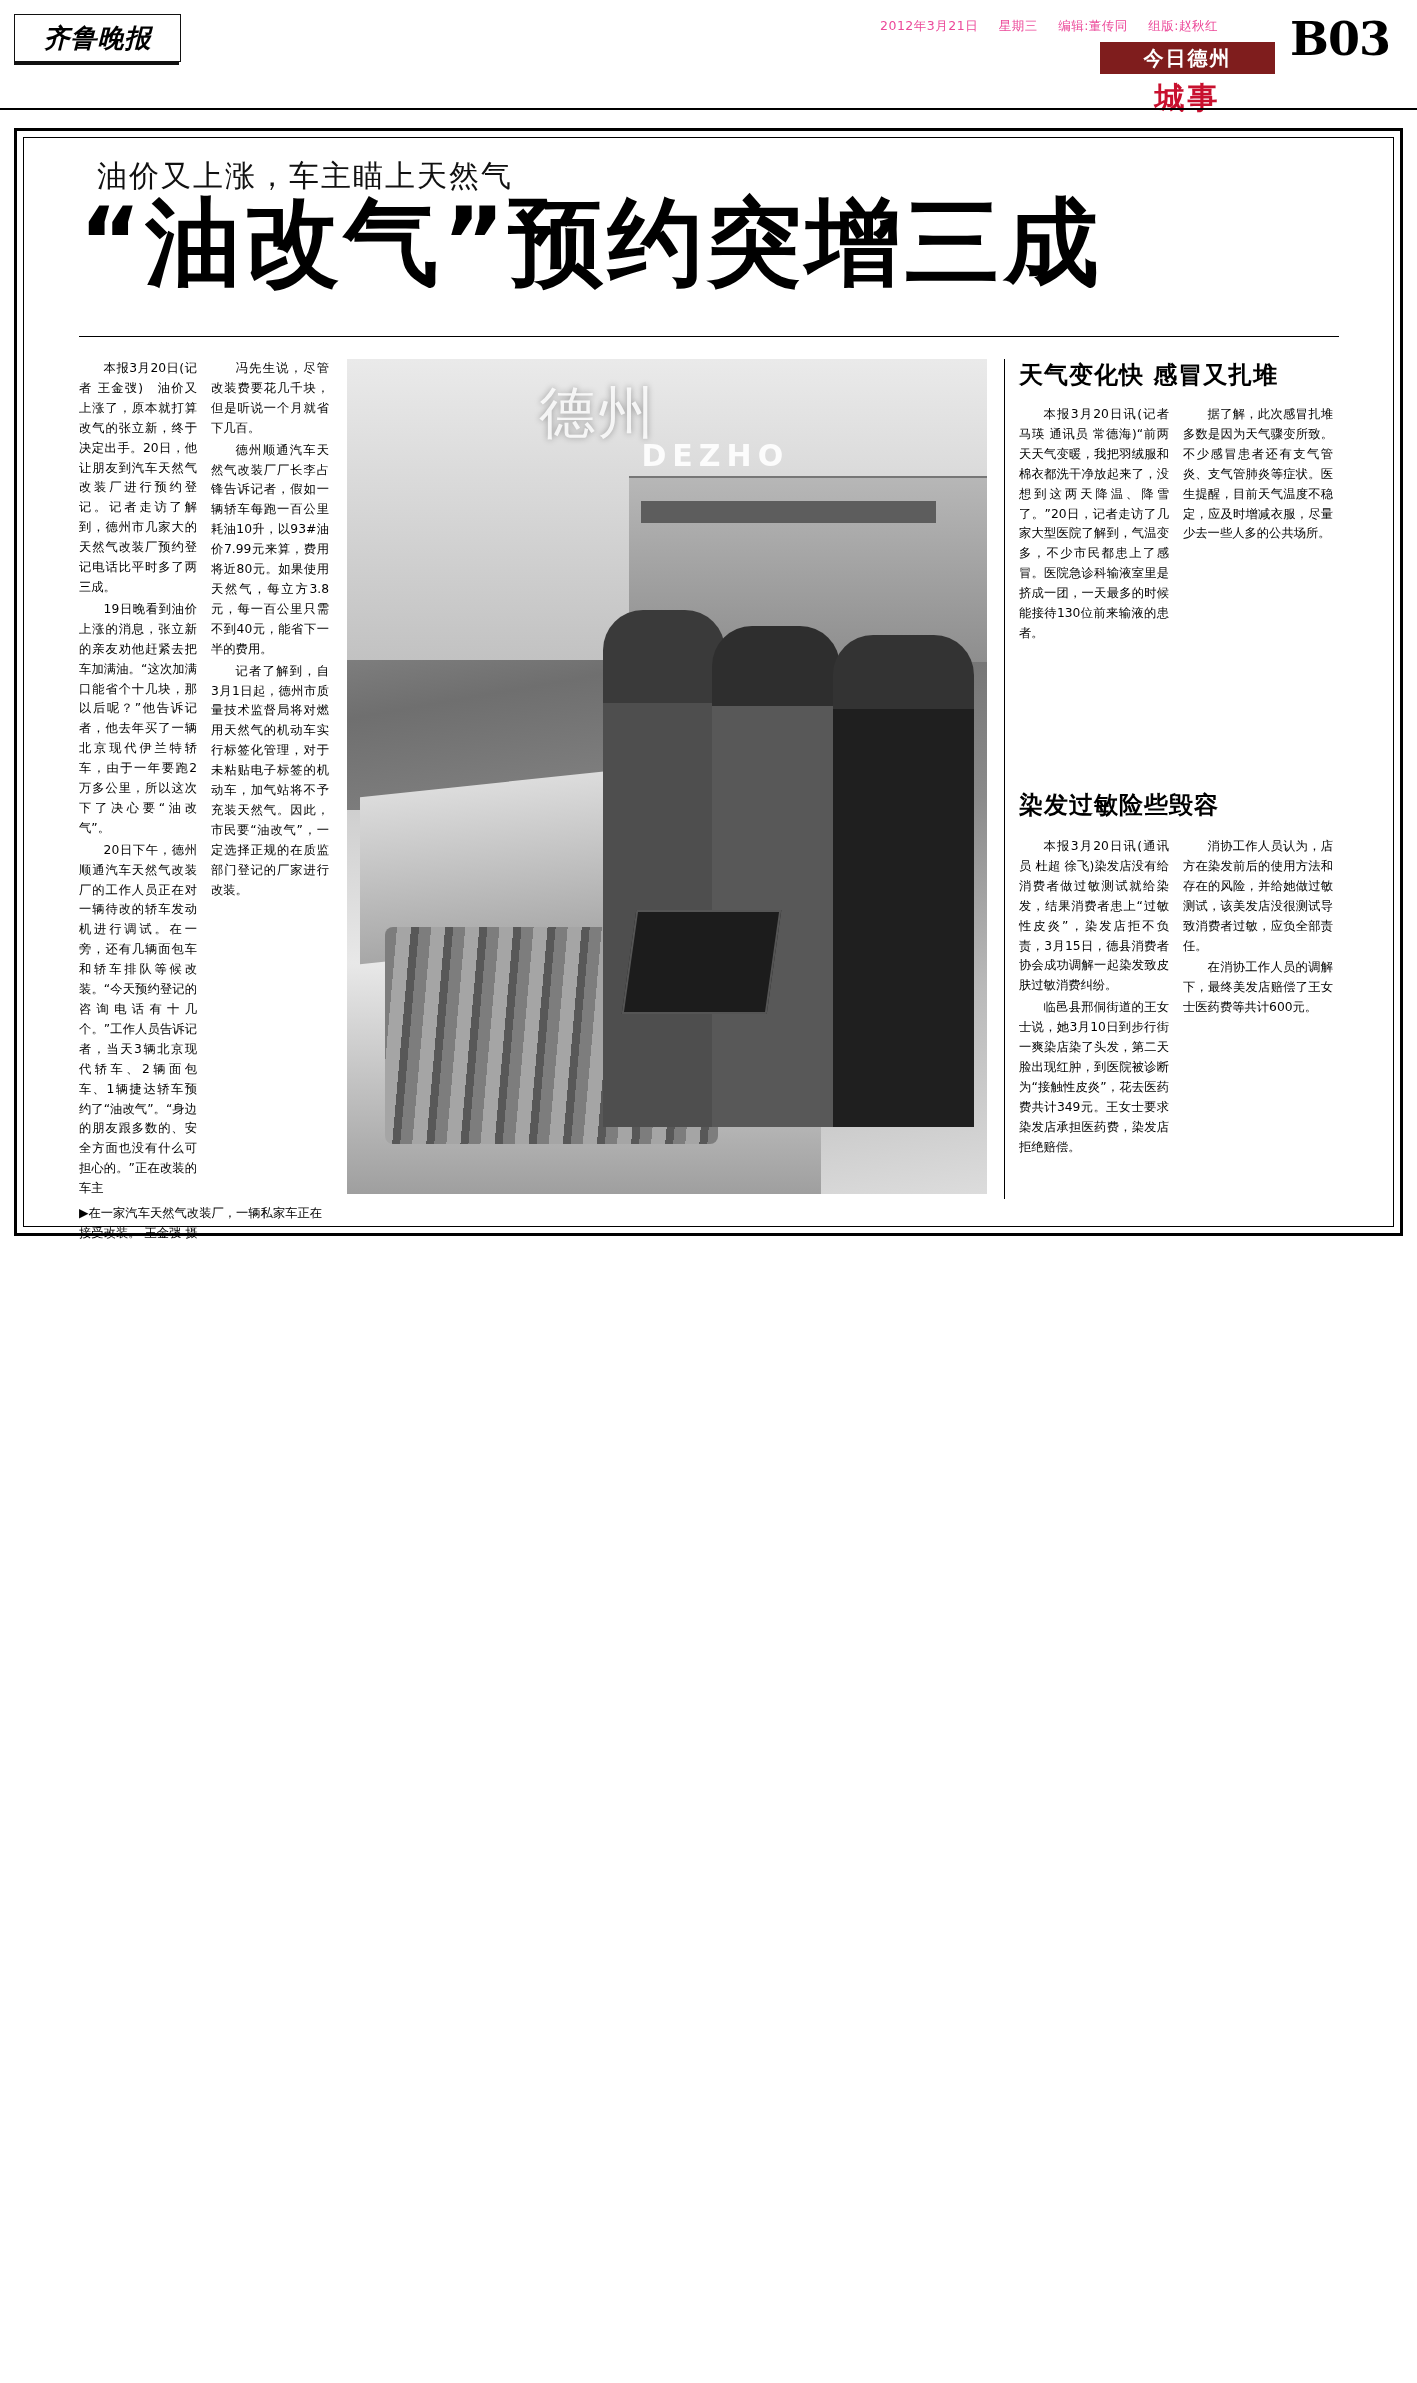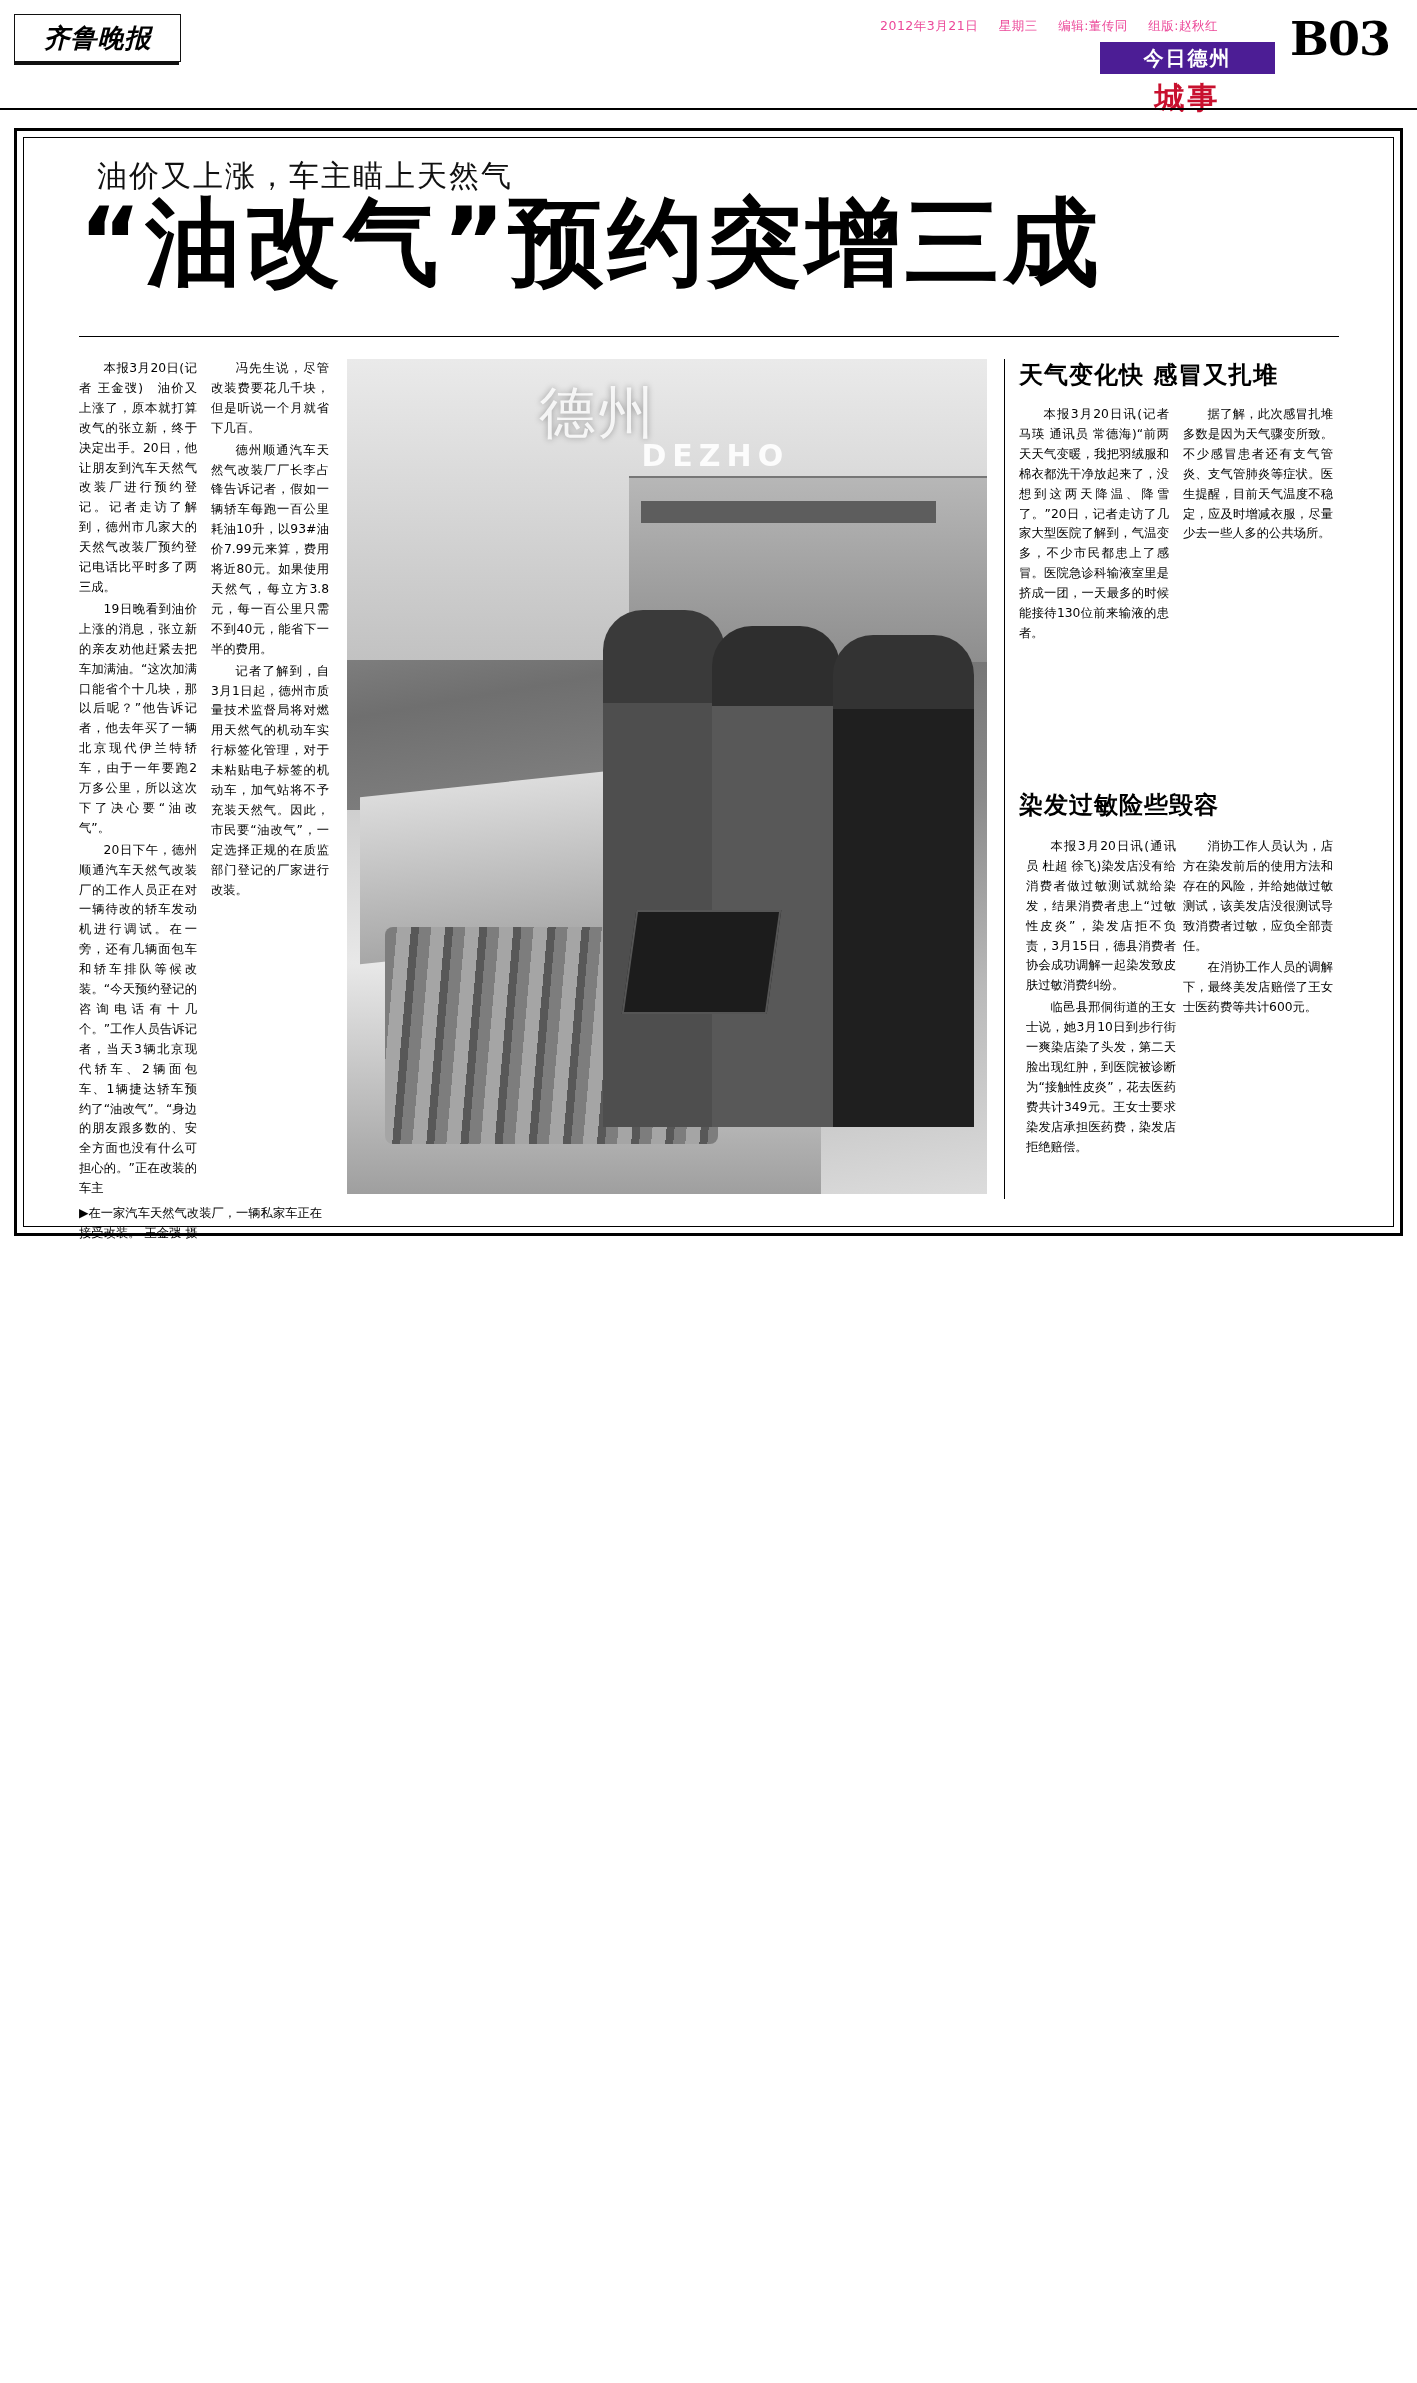--- a/index.html
+++ b/index.html
@@ -62,21 +62,21 @@
     color: #ec4899;
     letter-spacing: 0.5px;
     white-space: nowrap;
   }
   .byline-row span { margin-right: 16px; }
 
   .sect-tag {
     position: absolute;
     left: 1100px; top: 42px;
     width: 175px; height: 32px;
-    background: #4c1d95;
+    background: #7f1d1d;
     color: #fff;
     font-size: 20px;
     font-weight: bold;
     display: flex;
     align-items: center;
     justify-content: center;
     letter-spacing: 2px;
   }
   .sect-name {
     position: absolute;
@@ -349,21 +349,21 @@
         <p>本报3月20日讯(记者 马瑛 通讯员 常德海)“前两天天气变暖，我把羽绒服和棉衣都洗干净放起来了，没想到这两天降温、降雪了。”20日，记者走访了几家大型医院了解到，气温变多，不少市民都患上了感冒。医院急诊科输液室里是挤成一团，一天最多的时候能接待130位前来输液的患者。</p>
       </div>
       <div class="col c4" style="top:46px;">
         <p>据了解，此次感冒扎堆多数是因为天气骤变所致。不少感冒患者还有支气管炎、支气管肺炎等症状。医生提醒，目前天气温度不稳定，应及时增减衣服，尽量少去一些人多的公共场所。</p>
       </div>
 
       <div class="subhead-block sh2">
         <div class="sub-head">染发过敏险些毁容</div>
       </div>
 
-      <div class="col c3" style="top:478px;margin-left:7px;">
+      <div class="col c3" style="top:478px;">
         <p>本报3月20日讯(通讯员 杜超  徐飞)染发店没有给消费者做过敏测试就给染发，结果消费者患上“过敏性皮炎”，染发店拒不负责，3月15日，德县消费者协会成功调解一起染发致皮肤过敏消费纠纷。</p>
         <p>临邑县邢侗街道的王女士说，她3月10日到步行街一爽染店染了头发，第二天脸出现红肿，到医院被诊断为“接触性皮炎”，花去医药费共计349元。王女士要求染发店承担医药费，染发店拒绝赔偿。</p>
       </div>
       <div class="col c4" style="top:478px;">
         <p>消协工作人员认为，店方在染发前后的使用方法和存在的风险，并给她做过敏测试，该美发店没很测试导致消费者过敏，应负全部责任。</p>
         <p>在消协工作人员的调解下，最终美发店赔偿了王女士医药费等共计600元。</p>
       </div>
 
     </div>
   </div>

